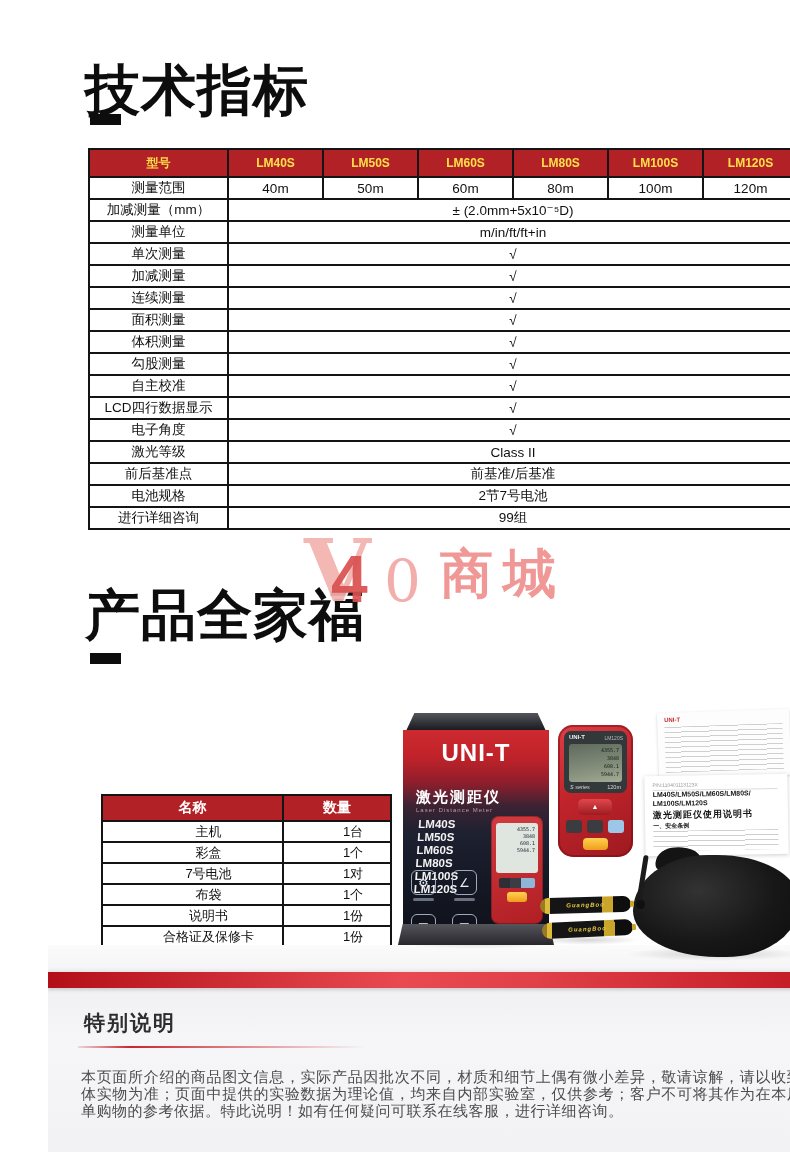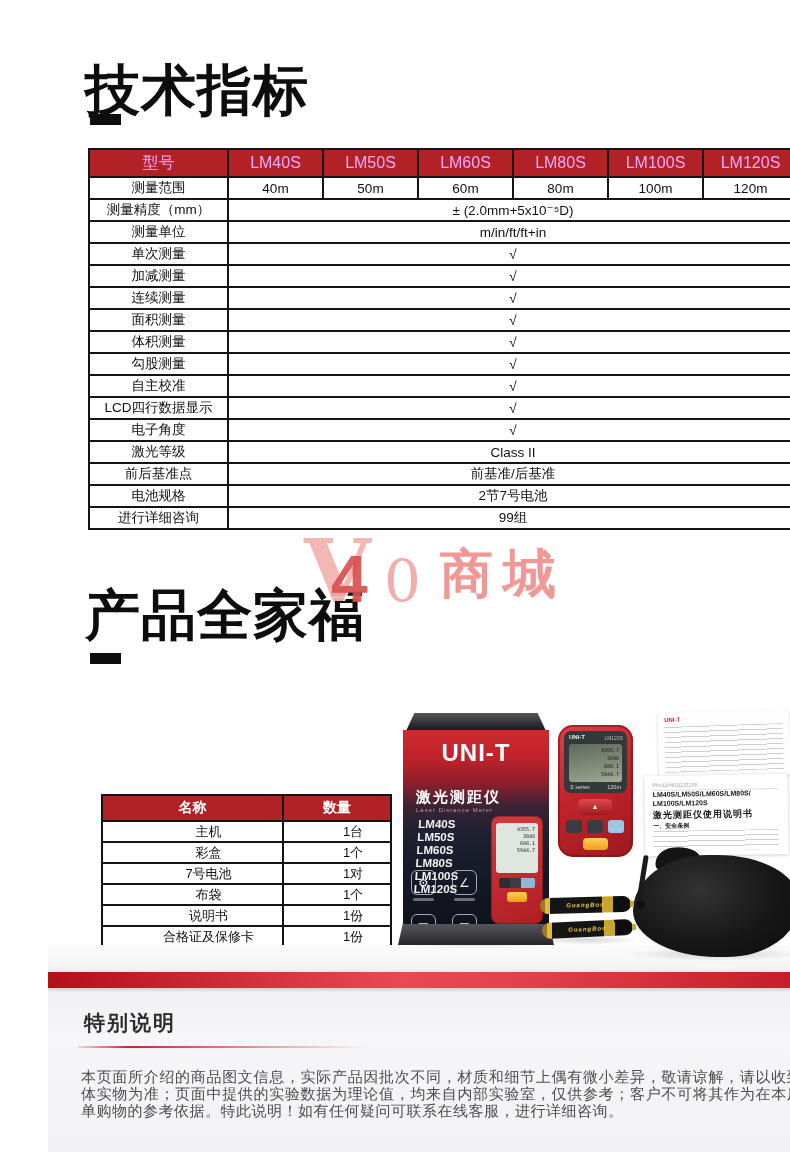--- a/index.html
+++ b/index.html
@@ -17,21 +17,21 @@
   
   .watermark span{position:absolute;opacity:.92;line-height:1;}
   .wm-v{left:256px;top:528px;font-family:"DejaVu Serif","Liberation Serif",serif;font-size:86px;font-weight:700;color:#f3b1ae;text-shadow:2px 0 0 #fff;}
   .wm-4{left:283px;top:546px;font-size:66px;font-weight:700;color:#d8504f;}
   .wm-0{left:336px;top:552px;font-family:"DejaVu Serif","Liberation Serif",serif;font-size:58px;color:#f2a8a5;}
   .wm-cn{left:392px;top:547px;font-size:53px;font-weight:700;color:#ee908e;letter-spacing:10px;}
 
   
   .spec-table{position:absolute;left:40px;top:148px;width:711px;border-collapse:collapse;table-layout:fixed;}
   .spec-table th,.spec-table td{border:2px solid #141414;text-align:center;padding:0;font-size:13.5px;color:#101010;white-space:nowrap;overflow:visible;}
-  .spec-table thead th{background:#b22126;color:#f0abfc;height:26px;font-size:16px;font-weight:400;}
+  .spec-table thead th{background:#b22126;color:#fde047;height:26px;font-size:12px;font-weight:700;}
   .spec-table tbody td{height:20px;}
   .spec-table td.lbl{font-weight:400;}
 
   
   .pack-table{position:absolute;left:53px;top:794px;width:289px;border-collapse:collapse;table-layout:fixed;}
   .pack-table th,.pack-table td{border:2px solid #141414;text-align:center;padding:0;font-size:13px;color:#101010;white-space:nowrap;}
   .pack-table thead th{background:#b22126;color:#fff;height:24px;font-size:14px;font-weight:700;}
   .pack-table tbody td{height:19px;padding-left:32px;}
 
   
@@ -137,21 +137,21 @@
         <tr>
           <td class="lbl">测量范围</td>
           <td>40m</td>
           <td>50m</td>
           <td>60m</td>
           <td>80m</td>
           <td>100m</td>
           <td>120m</td>
         </tr>
         <tr>
-          <td class="lbl">测量精度（mm）</td>
+          <td class="lbl">加减测量（mm）</td>
           <td colspan="6">± (2.0mm+5x10⁻⁵D)</td>
         </tr>
         <tr>
           <td class="lbl">测量单位</td>
           <td colspan="6">m/in/ft/ft+in</td>
         </tr>
         <tr>
           <td class="lbl">单次测量</td>
           <td colspan="6">√</td>
         </tr>

